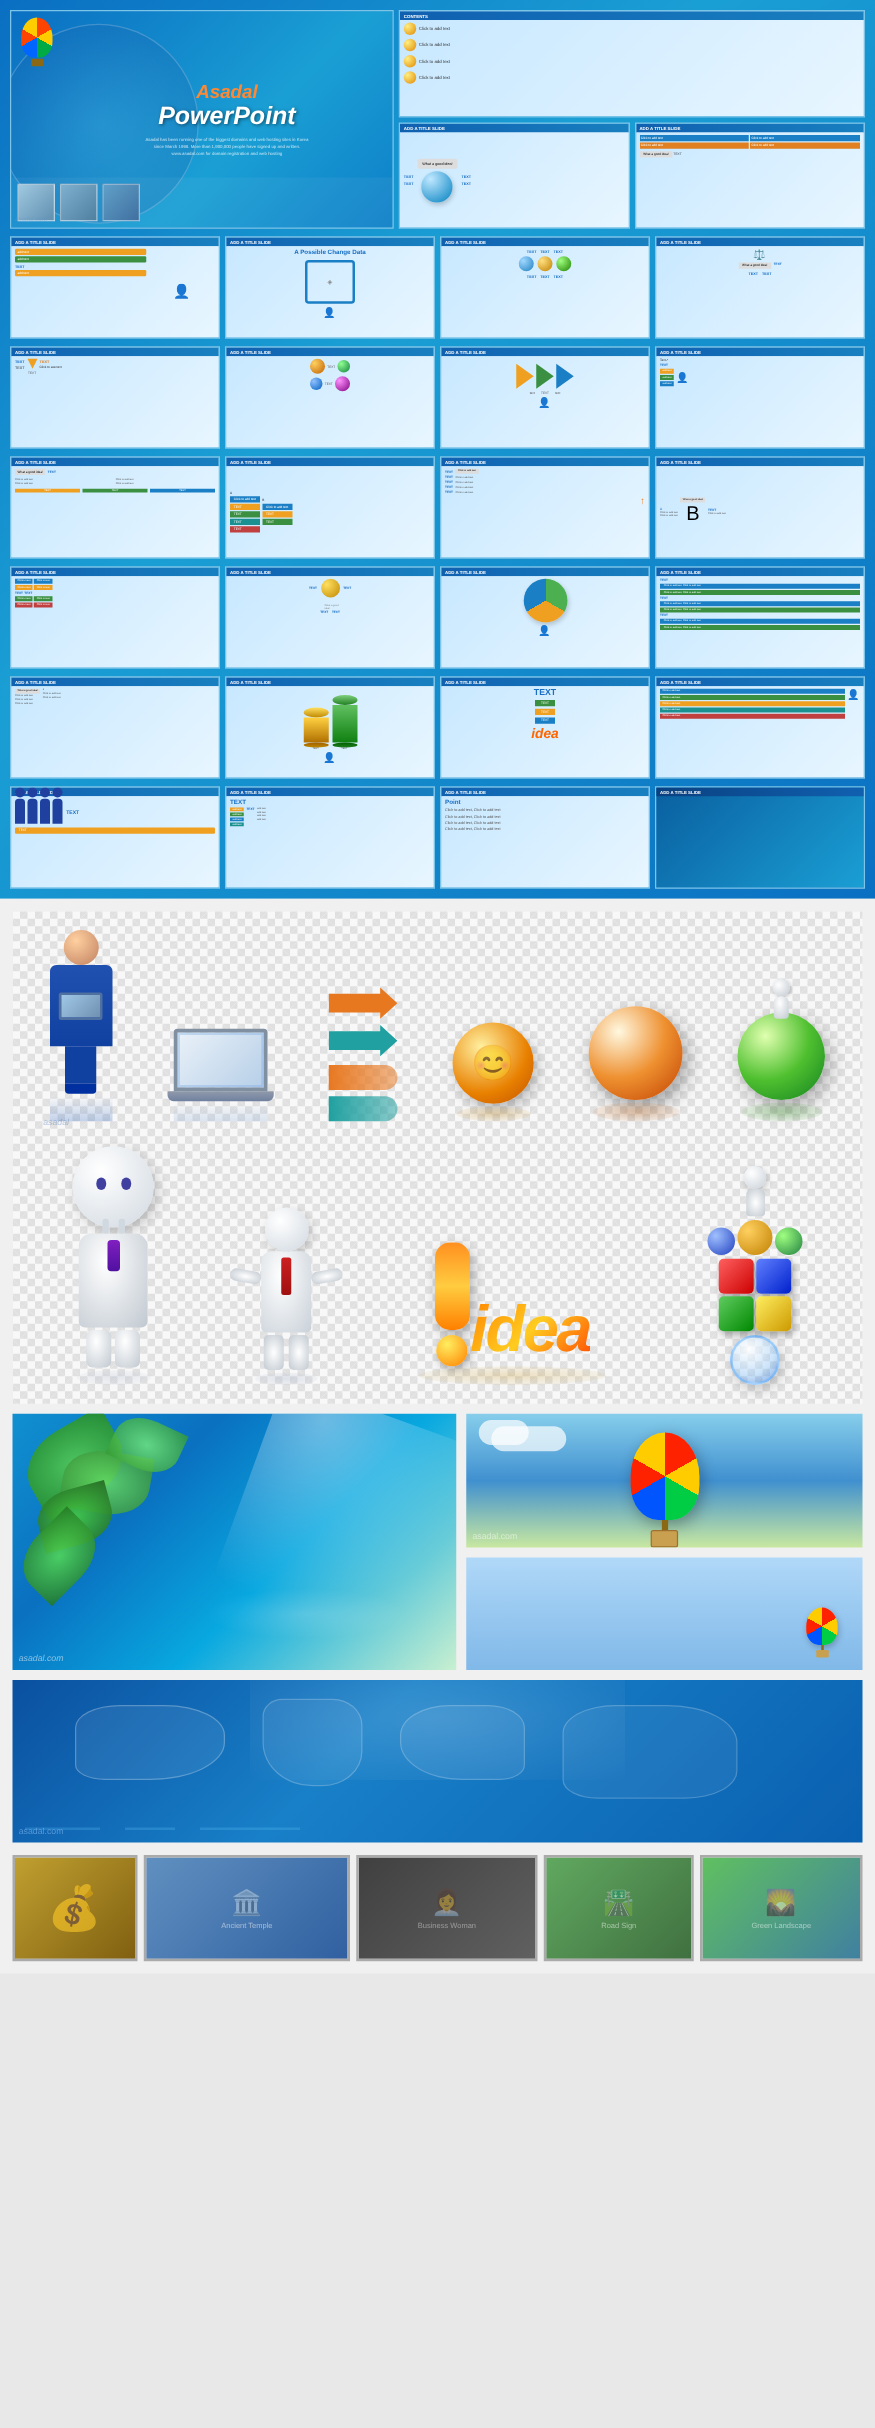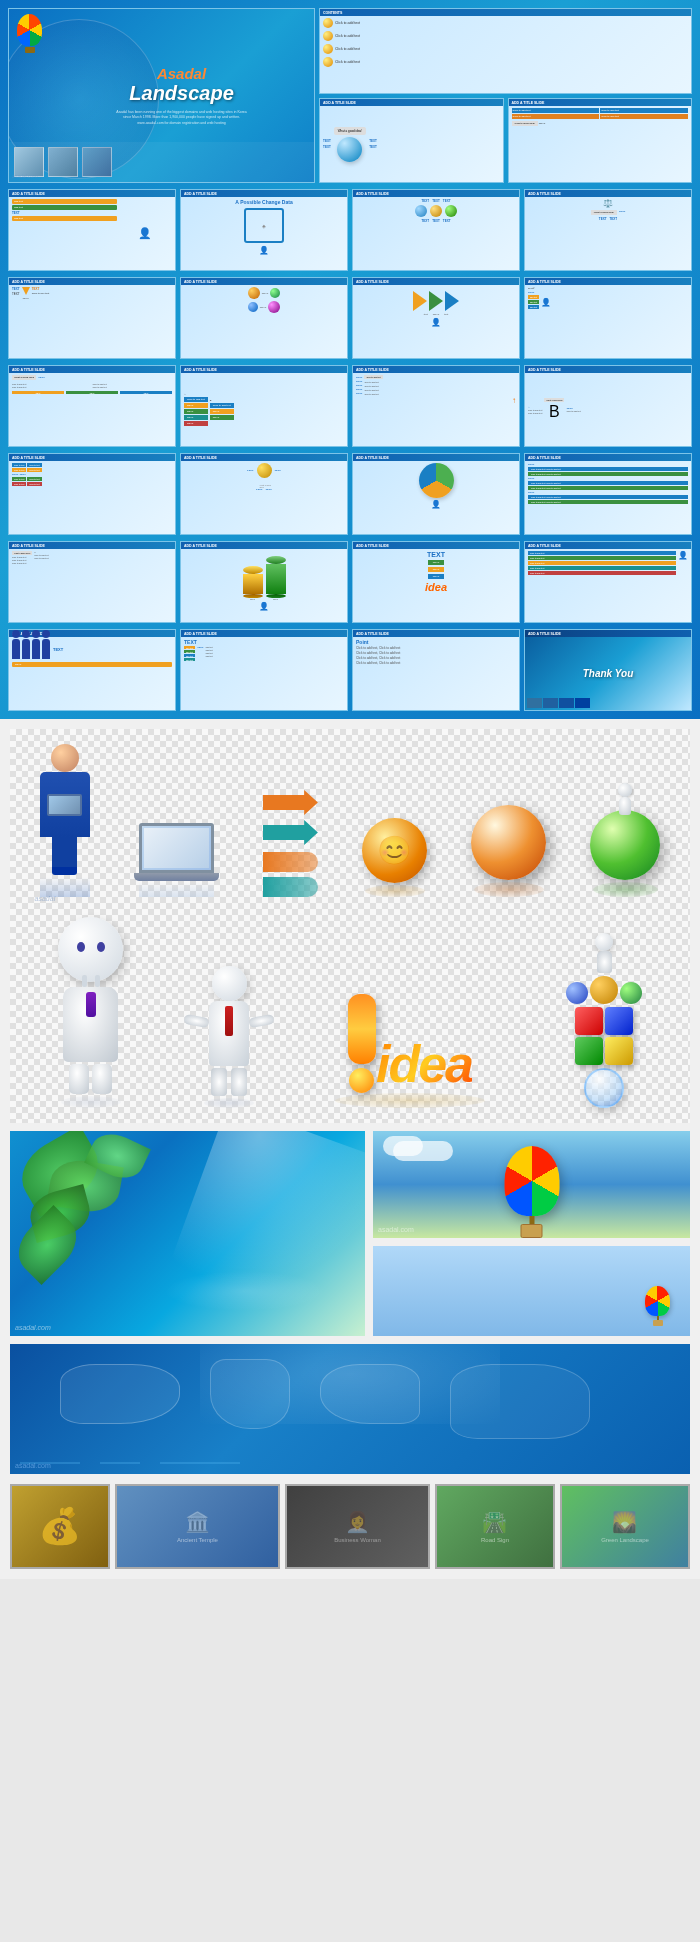--- a/index.html
+++ b/index.html
@@ -225,21 +225,21 @@
 
       <div style="position:absolute; top:5px; left:8px;">
         <div style="width:25px; height:32px; border-radius:50% 50% 40% 40%; background:conic-gradient(#ff4400 0deg 60deg, #ffcc00 60deg 120deg, #00aa44 120deg 180deg, #0066ff 180deg 240deg, #ff4400 240deg 300deg, #ffcc00 300deg 360deg);"></div>
         <div style="width:10px; height:6px; background:#8B6914; border-radius:1px; margin:1px auto 0;"></div>
       </div>
 
       <div style="position:absolute; bottom:0; left:0; right:0; height:40px; background:rgba(255,255,255,0.05);"></div>
 
       <div class="hero-text" style="position:relative; z-index:2; right:-20px;">
         <div class="brand" style="font-size:15px; font-weight:bold; color:#ff8833; font-style:italic;">Asadal</div>
-        <div class="subtitle" style="font-size:20px; font-weight:bold; color:white; font-style:italic; text-shadow:1px 1px 3px rgba(0,0,0,0.5);">Landscape</div>
+        <div class="subtitle" style="font-size:20px; font-weight:bold; color:white; font-style:italic; text-shadow:1px 1px 3px rgba(0,0,0,0.5);">PowerPoint</div>
         <div style="font-size:3.5px; color:rgba(255,255,255,0.75); margin-top:5px; line-height:1.5;">
           <div>Asadal has been running one of the biggest domains and web hosting sites in Korea</div>
           <div>since March 1998. More than 1,900,000 people have signed up and written.</div>
           <div>www.asadal.com for domain registration and web hosting</div>
         </div>
       </div>
 
       <div style="position:absolute; bottom:5px; left:5px; display:flex; gap:4px;">
         <div style="width:30px; height:30px; background:linear-gradient(135deg, #a0c8e0, #6090b0); border:1px solid rgba(255,255,255,0.4);"></div>
         <div style="width:30px; height:30px; background:linear-gradient(135deg, #80b0d0, #5080a0); border:1px solid rgba(255,255,255,0.4);"></div>
@@ -709,30 +709,20 @@
         <div style="font-size:5px; color:#1a6fc4; font-weight:bold;">Point</div>
         <div style="font-size:3px; color:#555;">Click to add text, Click to add text</div>
         <div style="font-size:3px; color:#555;">Click to add text, Click to add text</div>
         <div style="font-size:3px; color:#555;">Click to add text, Click to add text</div>
         <div style="font-size:3px; color:#555;">Click to add text, Click to add text</div>
       </div>
     </div>
 
     <div class="slide-thumb thankyou-slide">
       <div class="th-title" style="background:linear-gradient(90deg, #0a4080, #1060b0);">ADD A TITLE SLIDE</div>
-      <div class="th-body" style="background:linear-gradient(135deg, #0a5fa0, #1a9fd4, #c0e8ff); align-items:center; justify-content:center; position:relative;">
-
-        <div style="font-size:10px; font-weight:bold; color:white; font-style:italic; text-shadow:1px 1px 3px rgba(0,0,0,0.5);">Thank You</div>
-        <div style="position:absolute; bottom:2px; left:2px; display:flex; gap:1px;">
-          <div style="width:15px; height:10px; background:#3070a0;"></div>
-          <div style="width:15px; height:10px; background:#2060a0;"></div>
-          <div style="width:15px; height:10px; background:#1050a0;"></div>
-          <div style="width:15px; height:10px; background:#0040a0;"></div>
-        </div>
-      </div>
     </div>
   </div>
 
 </div>
 
 <div class="bottom-section">
 
   <div style="background-image: linear-gradient(45deg, #e0e0e0 25%, transparent 25%), linear-gradient(-45deg, #e0e0e0 25%, transparent 25%), linear-gradient(45deg, transparent 75%, #e0e0e0 75%), linear-gradient(-45deg, transparent 75%, #e0e0e0 75%); background-size:12px 12px; background-position:0 0, 0 6px, 6px -6px, -6px 0px; background-color:#f8f8f8; padding:15px 10px; margin-bottom:8px;">
 
     <div style="display:flex; align-items:flex-end; justify-content:space-around; margin-bottom:20px; flex-wrap:nowrap; gap:5px;">

